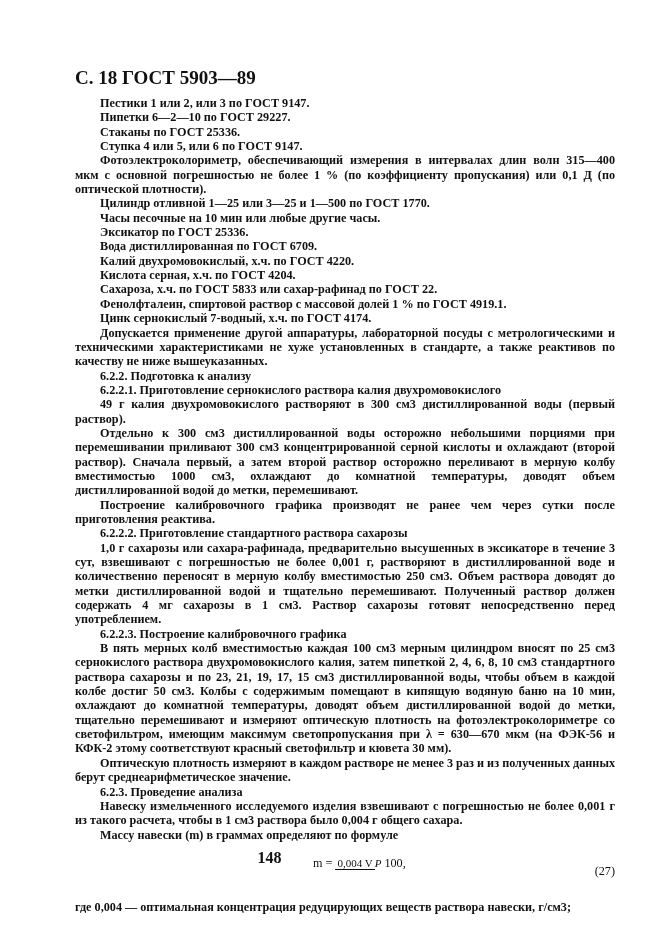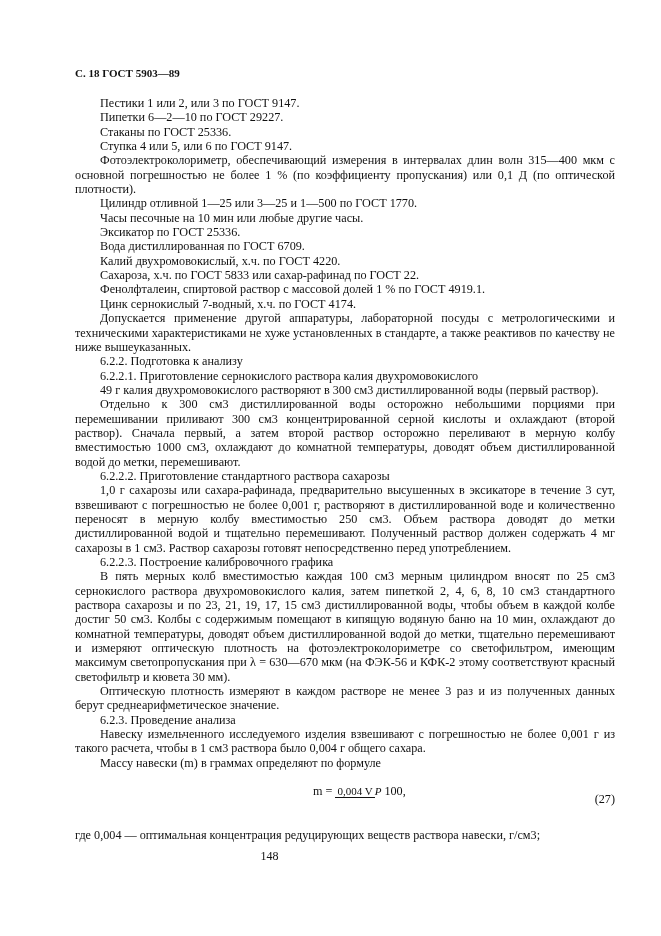--- a/index.html
+++ b/index.html
@@ -1,55 +1,57 @@
 <!DOCTYPE html>
 <html><head>
 <meta charset="utf-8">
 <style>
   html, body { margin: 0; padding: 0; background: #ffffff; }
   body { width: 661px; height: 936px; position: relative; overflow: hidden;
          font-family: "Liberation Serif", "DejaVu Serif", serif; color: #111; }
-  .header { position: absolute; left: 75px; top: 67px; font-weight: bold; font-size: 11px; }
+  .header { position: absolute; left: 75px; top: 67px; font-weight: bold; font-size: 19px; }
   .body { position: absolute; left: 75px; top: 96px; width: 540px; font-size: 12.2px; line-height: 14.35px; }
-  .p { margin: 0; text-align: justify; }
+  .p { margin: 0; text-align: justify; font-weight: bold; }
   .i { text-indent: 25px; }
   .nl { text-indent: 25px; text-align: left; white-space: nowrap; }
   .formula { position: relative; height: 40px; margin-top: 8px; }
   .formula .expr { position: absolute; left: 238px; top: 6px; display: flex; align-items: center; }
   .frac { display: inline-flex; flex-direction: row; align-items: center; margin: 0 3px; font-size: 11px; }
   .frac .num { border-bottom: 1px solid #111; padding: 0 2px; line-height: 12px; }
   .frac .den { line-height: 12px; font-style: italic; }
   .formula .eqno { position: absolute; right: 0; top: 14px; font-family: Liberation Serif, serif; }
   .where { margin-top: 10px; }
-  .pagenum { position: absolute; top: 849px; left: 0; width: 539px; text-align: center; font-size: 12px; }
+  .pagenum { position: absolute; top: 849px; left: 0; width: 539px; text-align: center; font-size: 16px; font-weight: bold; }
 </style>
 </head>
 <body>
 
 <div class="header">С. 18 ГОСТ 5903—89</div>
 
 <div class="body">
   <p class="p nl">Пестики 1 или 2, или 3 по ГОСТ 9147.</p>
   <p class="p nl">Пипетки 6—2—10 по ГОСТ 29227.</p>
   <p class="p nl">Стаканы по ГОСТ 25336.</p>
   <p class="p nl">Ступка 4 или 5, или 6 по ГОСТ 9147.</p>
   <p class="p i">Фотоэлектроколориметр, обеспечивающий измерения в интервалах длин волн 315—400 мкм с основной погрешностью не более 1 % (по коэффициенту пропускания) или 0,1 Д (по оптической плотности).</p>
   <p class="p nl">Цилиндр отливной 1—25 или 3—25 и 1—500 по ГОСТ 1770.</p>
   <p class="p nl">Часы песочные на 10 мин или любые другие часы.</p>
   <p class="p nl">Эксикатор по ГОСТ 25336.</p>
   <p class="p nl">Вода дистиллированная по ГОСТ 6709.</p>
   <p class="p nl">Калий двухромовокислый, х.ч. по ГОСТ 4220.</p>
+  <p class="p nl">Кислота серная, х.ч. по ГОСТ 4204.</p>
   <p class="p nl">Сахароза, х.ч. по ГОСТ 5833 или сахар-рафинад по ГОСТ 22.</p>
   <p class="p nl">Фенолфталеин, спиртовой раствор с массовой долей 1 % по ГОСТ 4919.1.</p>
   <p class="p nl">Цинк сернокислый 7-водный, х.ч. по ГОСТ 4174.</p>
   <p class="p i">Допускается применение другой аппаратуры, лабораторной посуды с метрологическими и техническими характеристиками не хуже установленных в стандарте, а также реактивов по качеству не ниже вышеуказанных.</p>
   <p class="p nl">6.2.2. Подготовка к анализу</p>
   <p class="p nl">6.2.2.1. Приготовление сернокислого раствора калия двухромовокислого</p>
   <p class="p i">49 г калия двухромовокислого растворяют в 300 см3 дистиллированной воды (первый раствор).</p>
   <p class="p i">Отдельно к 300 см3 дистиллированной воды осторожно небольшими порциями при перемешивании приливают 300 см3 концентрированной серной кислоты и охлаждают (второй раствор). Сначала первый, а затем второй раствор осторожно переливают в мерную колбу вместимостью 1000 см3, охлаждают до комнатной температуры, доводят объем дистиллированной водой до метки, перемешивают.</p>
+  <p class="p i">Построение калибровочного графика производят не ранее чем через сутки после приготовления реактива.</p>
   <p class="p nl">6.2.2.2. Приготовление стандартного раствора сахарозы</p>
   <p class="p i">1,0 г сахарозы или сахара-рафинада, предварительно высушенных в эксикаторе в течение 3 сут, взвешивают с погрешностью не более 0,001 г, растворяют в дистиллированной воде и количественно переносят в мерную колбу вместимостью 250 см3. Объем раствора доводят до метки дистиллированной водой и тщательно перемешивают. Полученный раствор должен содержать 4 мг сахарозы в 1 см3. Раствор сахарозы готовят непосредственно перед употреблением.</p>
   <p class="p nl">6.2.2.3. Построение калибровочного графика</p>
   <p class="p i">В пять мерных колб вместимостью каждая 100 см3 мерным цилиндром вносят по 25 см3 сернокислого раствора двухромовокислого калия, затем пипеткой 2, 4, 6, 8, 10 см3 стандартного раствора сахарозы и по 23, 21, 19, 17, 15 см3 дистиллированной воды, чтобы объем в каждой колбе достиг 50 см3. Колбы с содержимым помещают в кипящую водяную баню на 10 мин, охлаждают до комнатной температуры, доводят объем дистиллированной водой до метки, тщательно перемешивают и измеряют оптическую плотность на фотоэлектроколориметре со светофильтром, имеющим максимум светопропускания при λ = 630—670 мкм (на ФЭК-56 и КФК-2 этому соответствуют красный светофильтр и кювета 30 мм).</p>
   <p class="p i">Оптическую плотность измеряют в каждом растворе не менее 3 раз и из полученных данных берут среднеарифметическое значение.</p>
   <p class="p nl">6.2.3. Проведение анализа</p>
   <p class="p i">Навеску измельченного исследуемого изделия взвешивают с погрешностью не более 0,001 г из такого расчета, чтобы в 1 см3 раствора было 0,004 г общего сахара.</p>
   <p class="p nl">Массу навески (m) в граммах определяют по формуле</p>
 
   <div class="formula">

